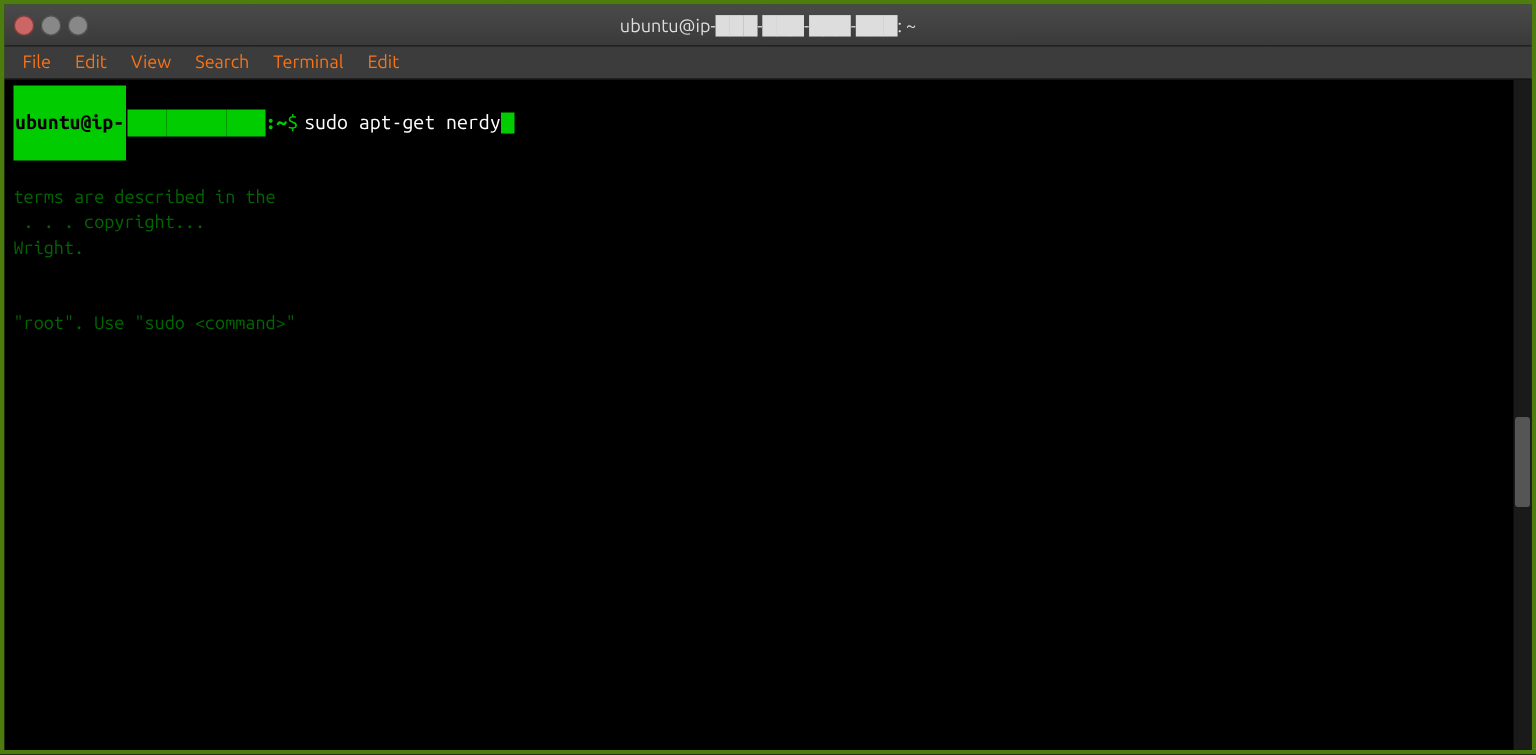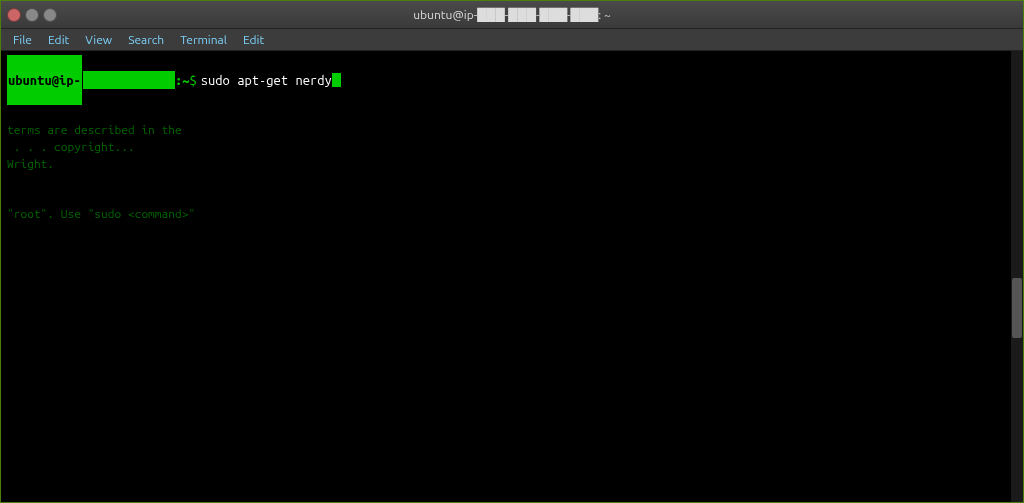--- a/index.html
+++ b/index.html
@@ -10,21 +10,21 @@
       background: #2d2d2d;
       font-family: 'Ubuntu', 'DejaVu Sans', sans-serif;
       overflow: hidden;
     }
 
     .window {
       width: 1024px;
       height: 503px;
       display: flex;
       flex-direction: column;
-      border: 1px solid #4d7c0f;
+      border: 3px solid #4d7c0f;
     }
 
     
     .titlebar {
       height: 28px;
       background: linear-gradient(to bottom, #4a4a4a, #3a3a3a);
       display: flex;
       align-items: center;
       padding: 0 6px;
       border-bottom: 1px solid #222;
@@ -67,21 +67,21 @@
       height: 22px;
       background: #3c3c3c;
       display: flex;
       align-items: center;
       padding: 0 4px;
       border-bottom: 1px solid #222;
       flex-shrink: 0;
     }
 
     .menu-item {
-      color: #7dd3fc;
+      color: #f97316;
       font-size: 12px;
       padding: 2px 8px;
       cursor: pointer;
       border-radius: 2px;
     }
 
     
     .terminal {
       flex: 1;
       background: #000;

